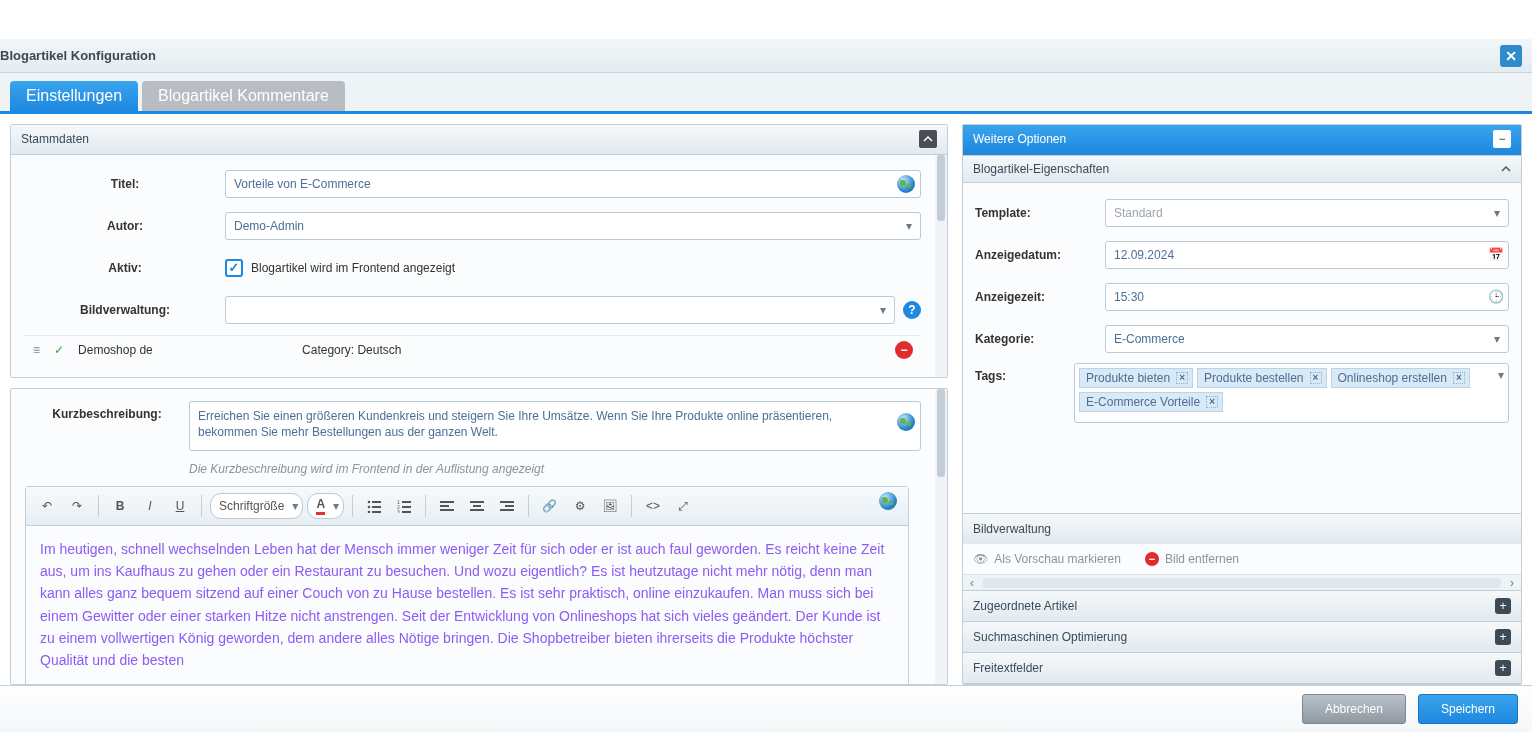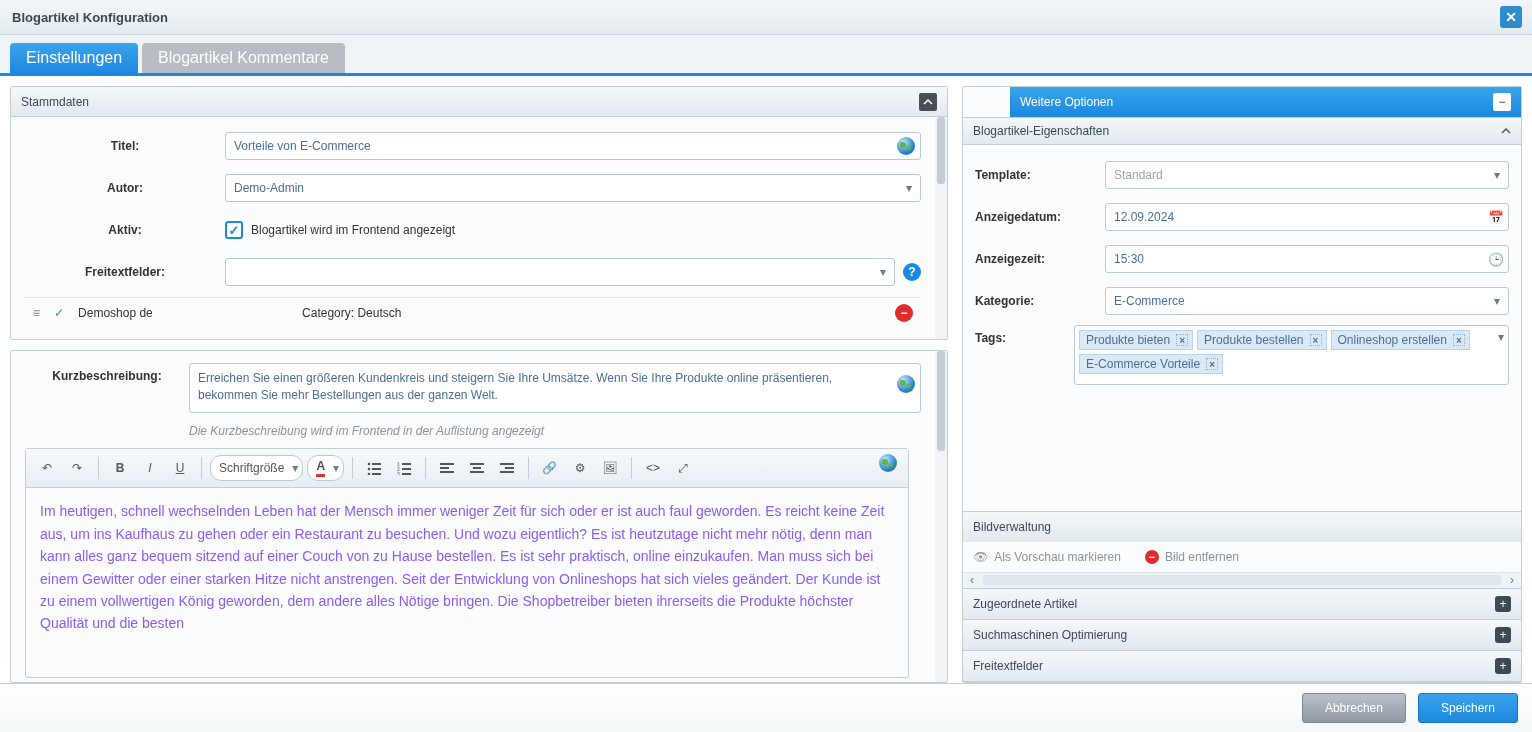--- a/index.html
+++ b/index.html
@@ -1,35 +1,35 @@
 <!DOCTYPE html>
 <html><head>
 <meta charset="utf-8">
 <style>
   * { box-sizing: border-box; margin: 0; padding: 0; }
   html, body { width: 1532px; height: 732px; font-family: Arial, Helvetica, sans-serif; font-size: 12px; background: #fff; color: #333; overflow: hidden; }
 
   .window { width: 1532px; height: 732px; display: flex; flex-direction: column; }
 
   
-  .titlebar { height: 36px; display: flex; align-items: center; padding: 0 12px; background: linear-gradient(#f3f6f8,#e4ecf1); border-bottom: 1px solid #c9d4dc; position: relative; }
+  .titlebar { height: 36px; display: flex; align-items: center; padding: 0 0; background: linear-gradient(#f3f6f8,#e4ecf1); border-bottom: 1px solid #c9d4dc; position: relative; margin-top: 39px; }
   .titlebar .title { font-weight: bold; color: #3c4a55; font-size: 13px; }
   .titlebar .close { position: absolute; right: 10px; top: 6px; width: 22px; height: 22px; border-radius: 3px; background: #2f8ccc; color: #fff; display: flex; align-items: center; justify-content: center; font-weight: bold; font-size: 14px; cursor: pointer; }
 
   .tabstrip { background: #eef3f6; padding: 8px 10px 0 10px; border-bottom: 3px solid #1d88df; display: flex; gap: 4px; }
   .tab { padding: 6px 16px; border-radius: 4px 4px 0 0; font-size: 16px; background: #b7bdc2; color: #fff; cursor: pointer; }
   .tab.active { background: linear-gradient(#3aa4ed,#1d88df); color: #fff; }
 
   .body { flex: 1 1 auto; display: flex; gap: 14px; padding: 10px 10px 0 10px; background: #fff; min-height: 0; }
   .col-left { flex: 1 1 auto; display: flex; flex-direction: column; gap: 10px; min-width: 0; }
   .col-right { flex: 0 0 560px; display: flex; flex-direction: column; min-width: 0; }
 
   .panel { border: 1px solid #c3cfd8; border-radius: 2px; background: #fafcfd; display: flex; flex-direction: column; }
   .panel-header { height: 30px; display: flex; align-items: center; justify-content: space-between; padding: 0 10px; background: linear-gradient(#f5f8fa,#e1eaf0); border-bottom: 1px solid #c3cfd8; color: #3c4a55; font-size: 12px; }
-  .panel-header.accent { background: linear-gradient(#3aa4ed,#1d88df); color: #fff; border-bottom-color: #1d88df; margin-left: 47px; }
+  .panel-header.accent { background: linear-gradient(#3aa4ed,#1d88df); color: #fff; border-bottom-color: #1d88df; }
   .panel-header .tool { width: 18px; height: 18px; border-radius: 2px; background: #494f55; color: #fff; display: inline-flex; align-items: center; justify-content: center; font-size: 12px; cursor: pointer; }
   .panel-header.accent .tool { background: #fff; color: #333; }
   .panel-body { padding: 12px 14px; flex: 1 1 auto; overflow: hidden; position: relative; }
 
   
   .scrollgutter { position: absolute; right: 0; top: 0; bottom: 0; width: 12px; background: #f1f4f6; }
   .scrollgutter .thumb { position: absolute; left: 2px; right: 2px; top: 0; height: 30%; background: #c2cdd6; border-radius: 3px; }
 
   .frow { display: flex; align-items: center; min-height: 34px; margin-bottom: 8px; }
   .frow .lbl { width: 200px; font-weight: bold; color: #333; text-align: center; }
@@ -162,21 +162,21 @@
             <div class="lbl">Aktiv:</div>
             <div class="ctl">
               <span class="checkbox">
                   <span class="mark">✓</span>
                 </span>
               <span>Blogartikel wird im Frontend angezeigt</span>
             </div>
           </div>
 
           <div class="frow">
-            <div class="lbl">Freitextfelder:</div>
+            <div class="lbl">Bildverwaltung:</div>
             <div class="ctl">
               <div class="combo" style="flex:1">
                 <span class="val"></span>
                 <span class="arrow">▾</span>
               </div>
               <span class="help">?</span>
             </div>
           </div>
 
           <div class="shoprow">

